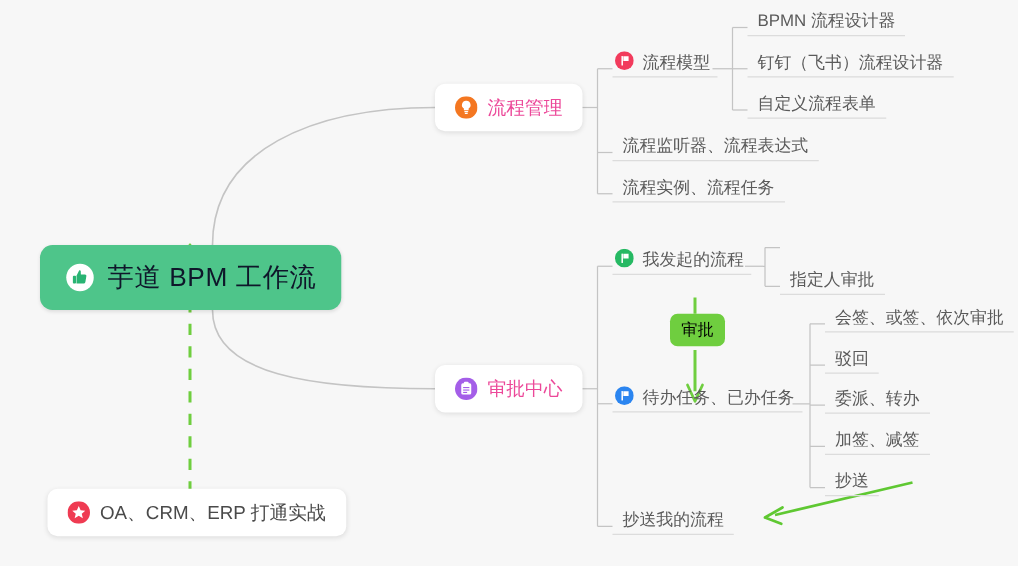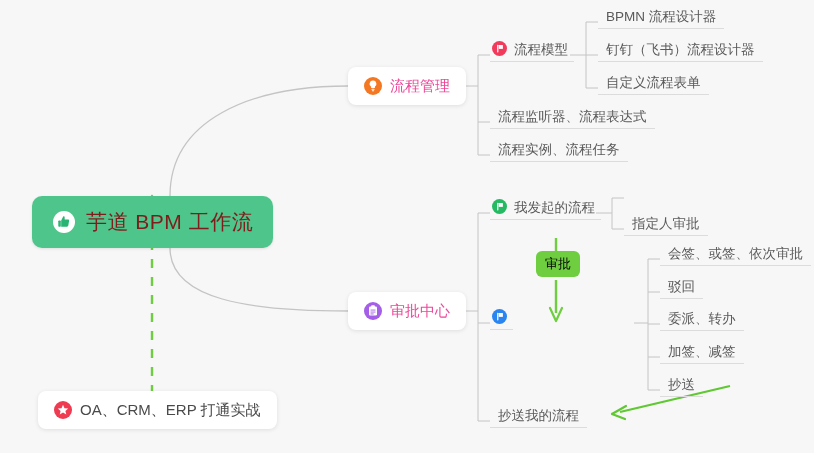--- a/index.html
+++ b/index.html
@@ -31,21 +31,21 @@
     display: flex;
     align-items: center;
     white-space: nowrap;
   }
   
   .root {
     background: #4ec58a;
     border-radius: 10px;
     padding: 0 20px;
     height: 52px;
-    color: #7f1d1d;
+    color: #0f172a;
     font-size: 21px;
     letter-spacing: 0.5px;
     box-shadow: 0 1px 3px rgba(0,0,0,0.10);
   }
   .root .label { margin-left: 10px; }
 
   
   .branch {
     background: #ffffff;
     border-radius: 8px;
@@ -256,20 +256,21 @@
   </div>
 
   <div class="node sub" style="left:490px; top:306px;">
     <span class="ic">
       <svg width="15" height="15" viewBox="0 0 16 16">
         <circle cx="8" cy="8" r="8" fill="#2b85f0"></circle>
         <rect x="5.5" y="4" width="1.3" height="8.2" rx="0.5" fill="#ffffff"></rect>
         <path d="M7.1 4.3 L11.6 4.3 L11.6 8.4 L7.1 8.4 Z" fill="#ffffff"></path>
       </svg>
     </span>
+    <span class="label">待办任务、已办任务</span>
   </div>
 
   <div class="node leaf" style="left:660px; top:243px;">
     <span class="label">会签、或签、依次审批</span>
   </div>
   <div class="node leaf" style="left:660px; top:276px;">
     <span class="label">驳回</span>
   </div>
   <div class="node leaf" style="left:660px; top:308px;">
     <span class="label">委派、转办</span>

